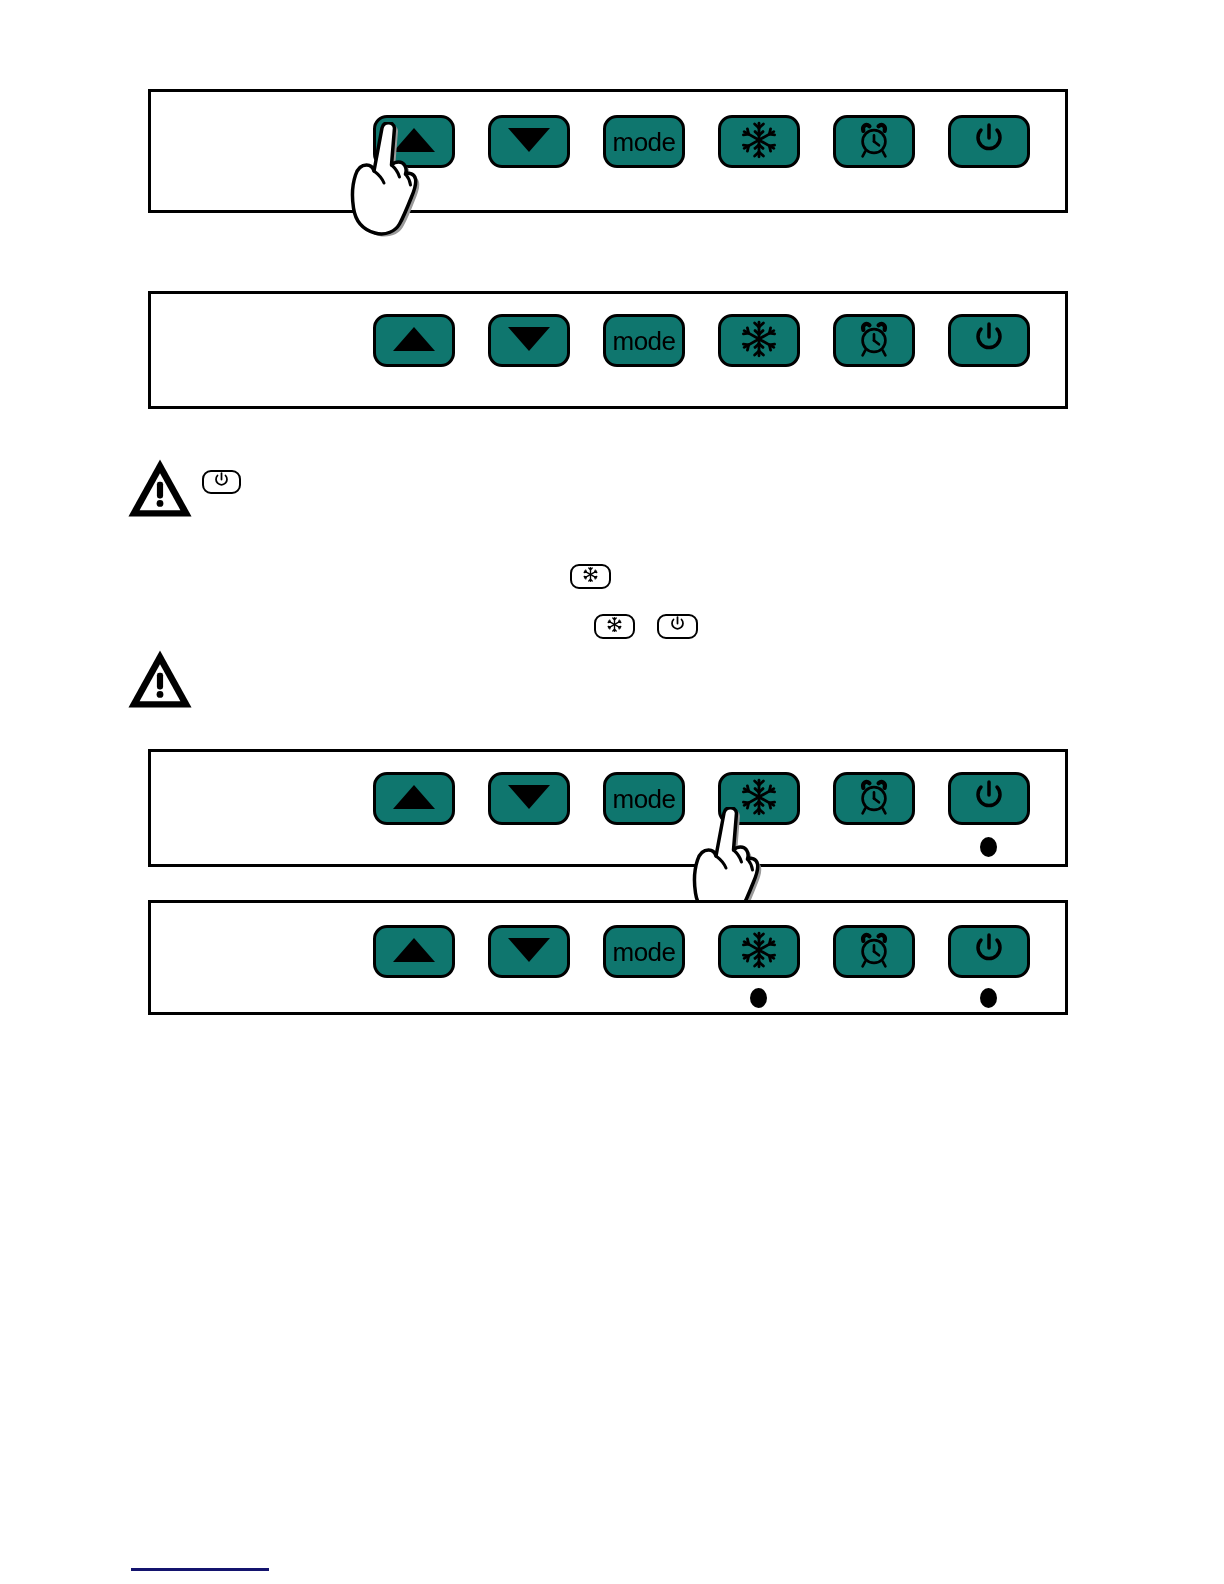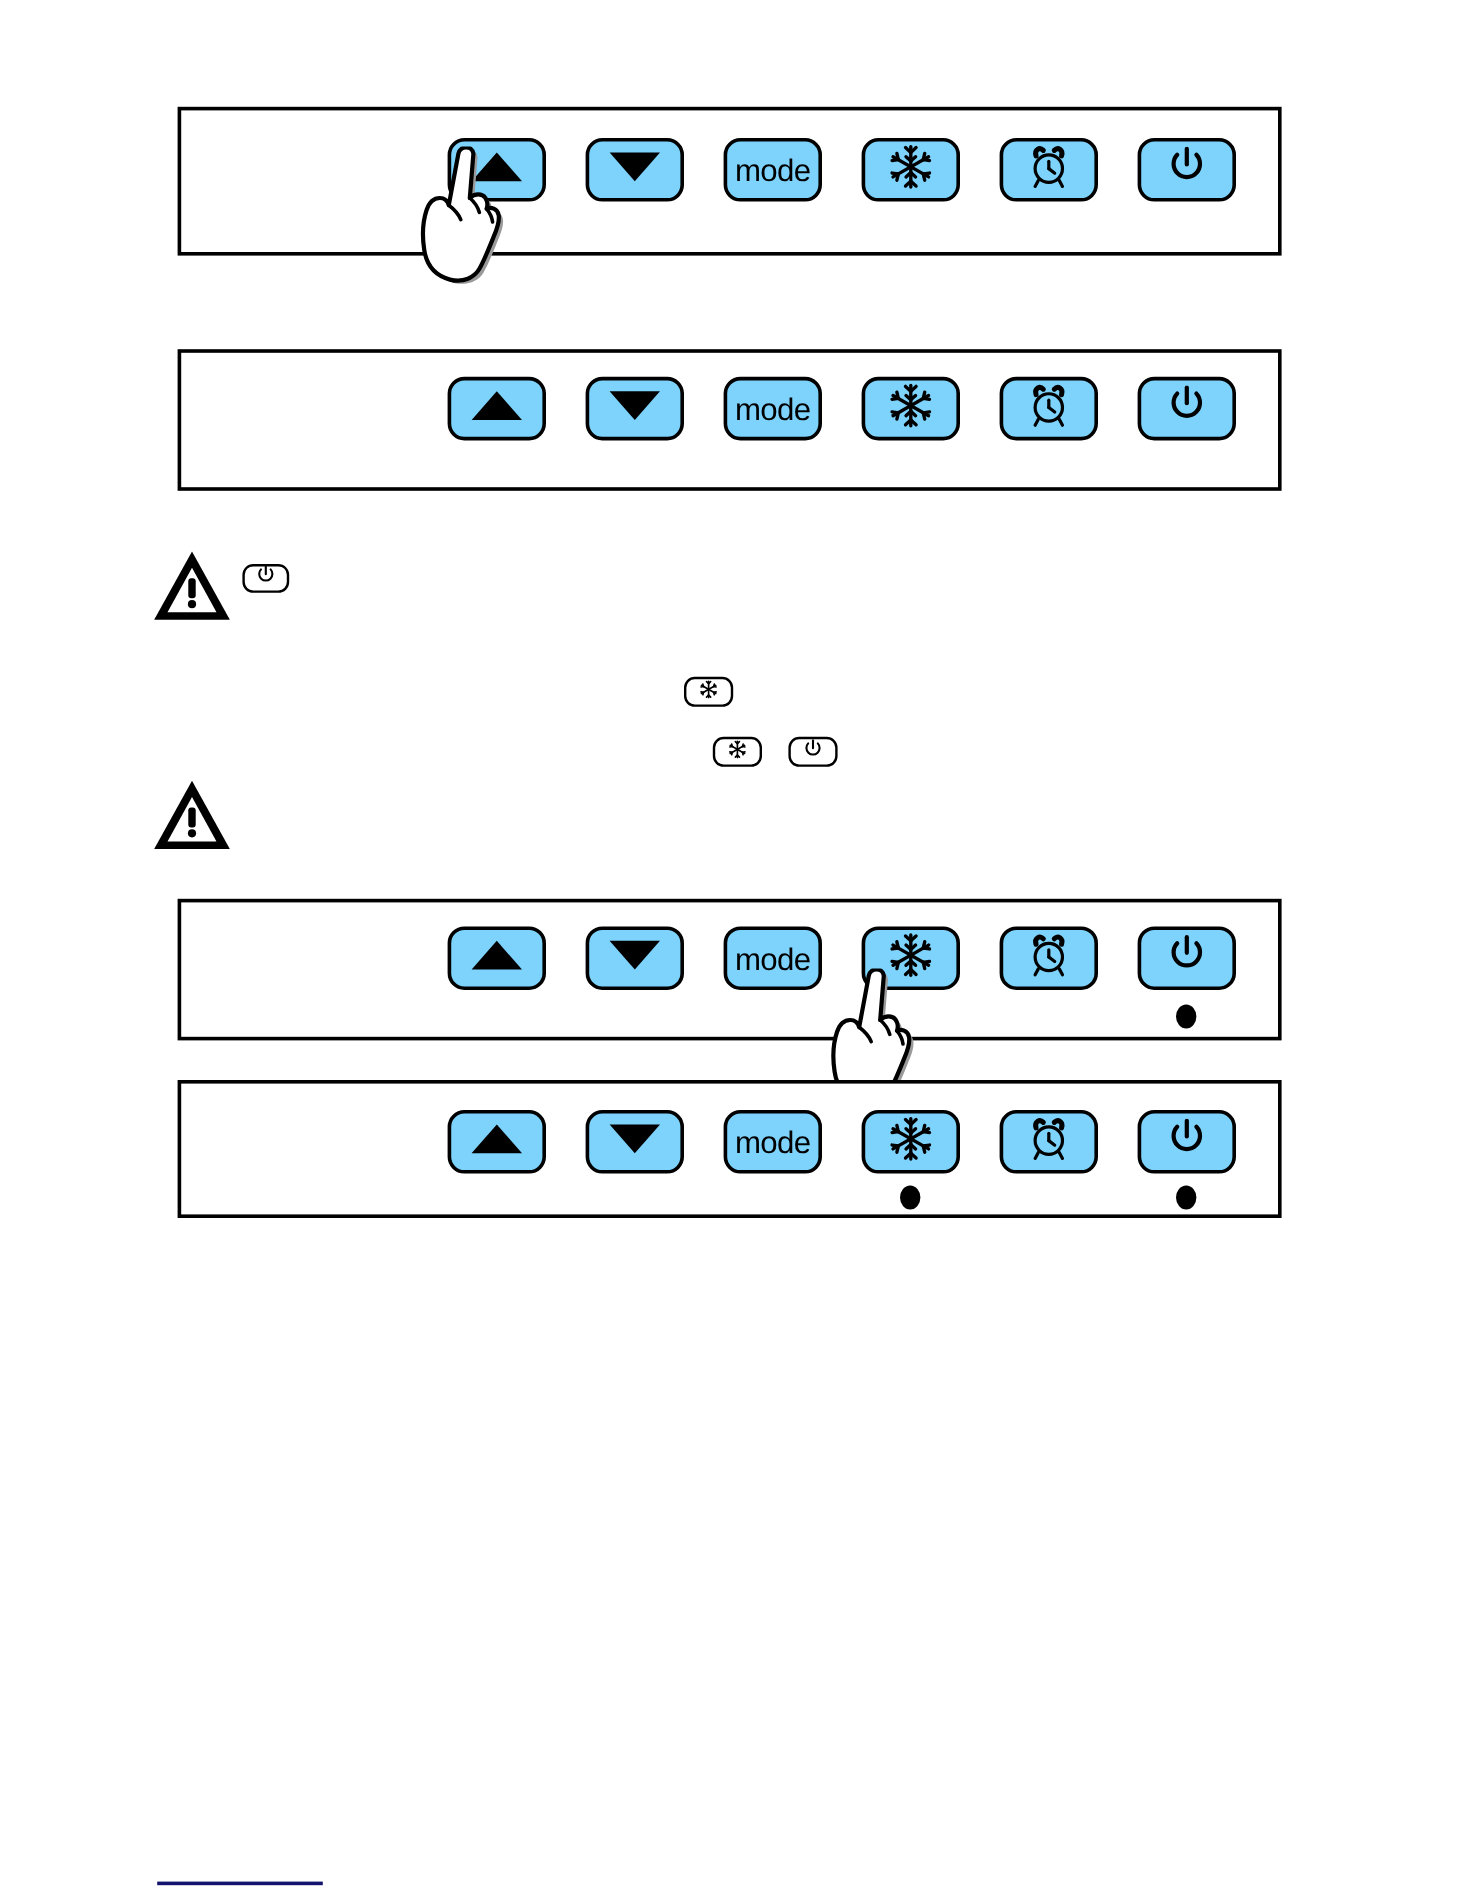--- a/index.html
+++ b/index.html
@@ -34,21 +34,21 @@
     align-items: center;
   }
 
   .key {
     position: relative;
     box-sizing: border-box;
     width: 82px;
     height: 53px;
     border: 3.5px solid #000000;
     border-radius: 14px;
-    background: #7dd3fc;
+    background: #0f766e;
     display: flex;
     align-items: center;
     justify-content: center;
     flex: 0 0 auto;
   }
   .key + .key { margin-left: 33px; }
 
   .key-label {
     font-family: "Liberation Sans", sans-serif;
     font-size: 26px;

